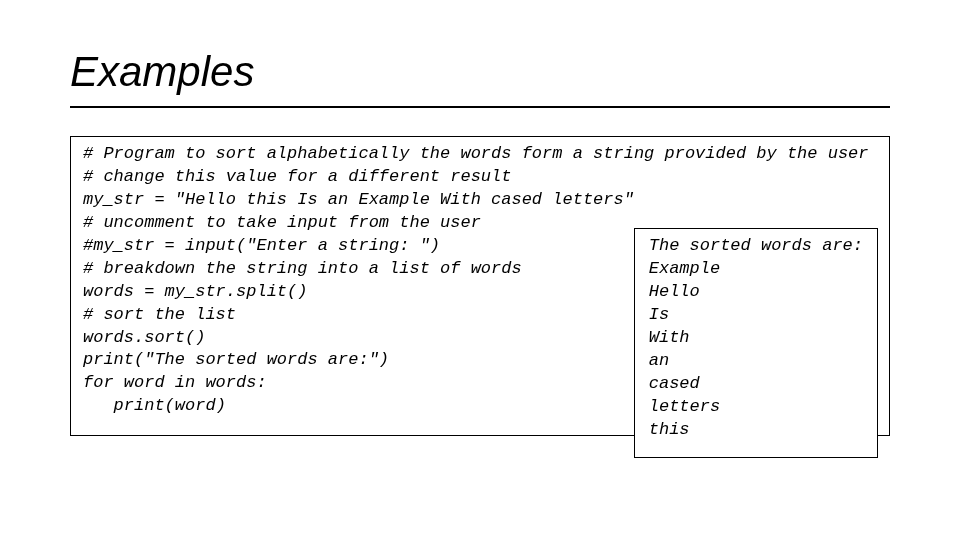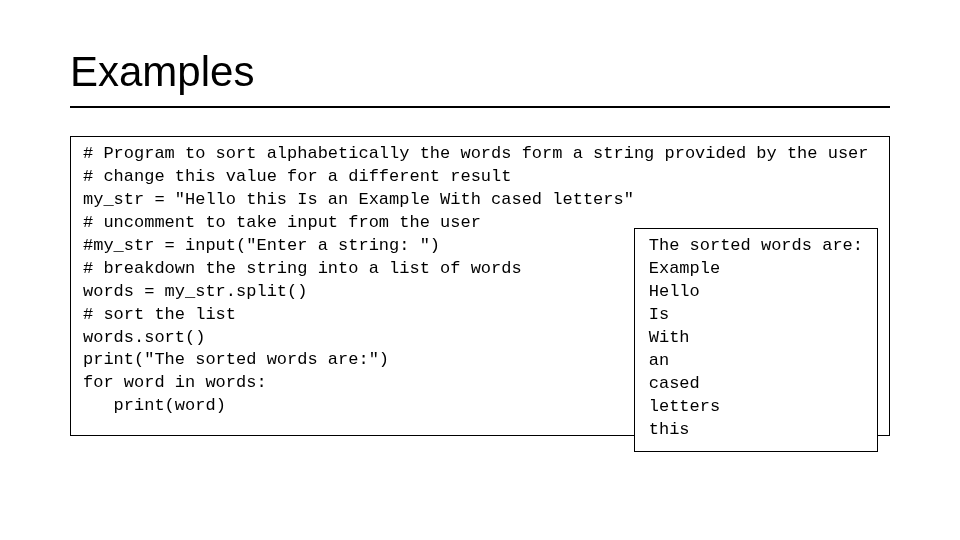--- a/index.html
+++ b/index.html
@@ -1,15 +1,15 @@
 <!DOCTYPE html>
 <html><head>
 <meta charset="utf-8">
 <style>
-  * { box-sizing: border-box; }
+  * { box-sizing: border-box; font-style: italic; }
   html, body {
     margin: 0;
     padding: 0;
     width: 960px;
     height: 540px;
     background: #ffffff;
     font-family: Arial, Helvetica, sans-serif;
     color: #000;
   }
   .slide {
@@ -39,21 +39,21 @@
     font-size: 17px;
     line-height: 1.35;
     white-space: pre-wrap;
   }
   .output-box {
     position: absolute;
     top: 92px;
     right: 12px;
     border: 1.5px solid #000;
     background: #fff;
-    padding: 6px 14px 10px 14px;
+    padding: 6px 14px 16px 14px;
     font-family: "Courier New", Courier, monospace;
     font-size: 17px;
     line-height: 1.35;
     white-space: pre;
   }
 </style>
 </head>
 <body>
 
 <div class="slide">

